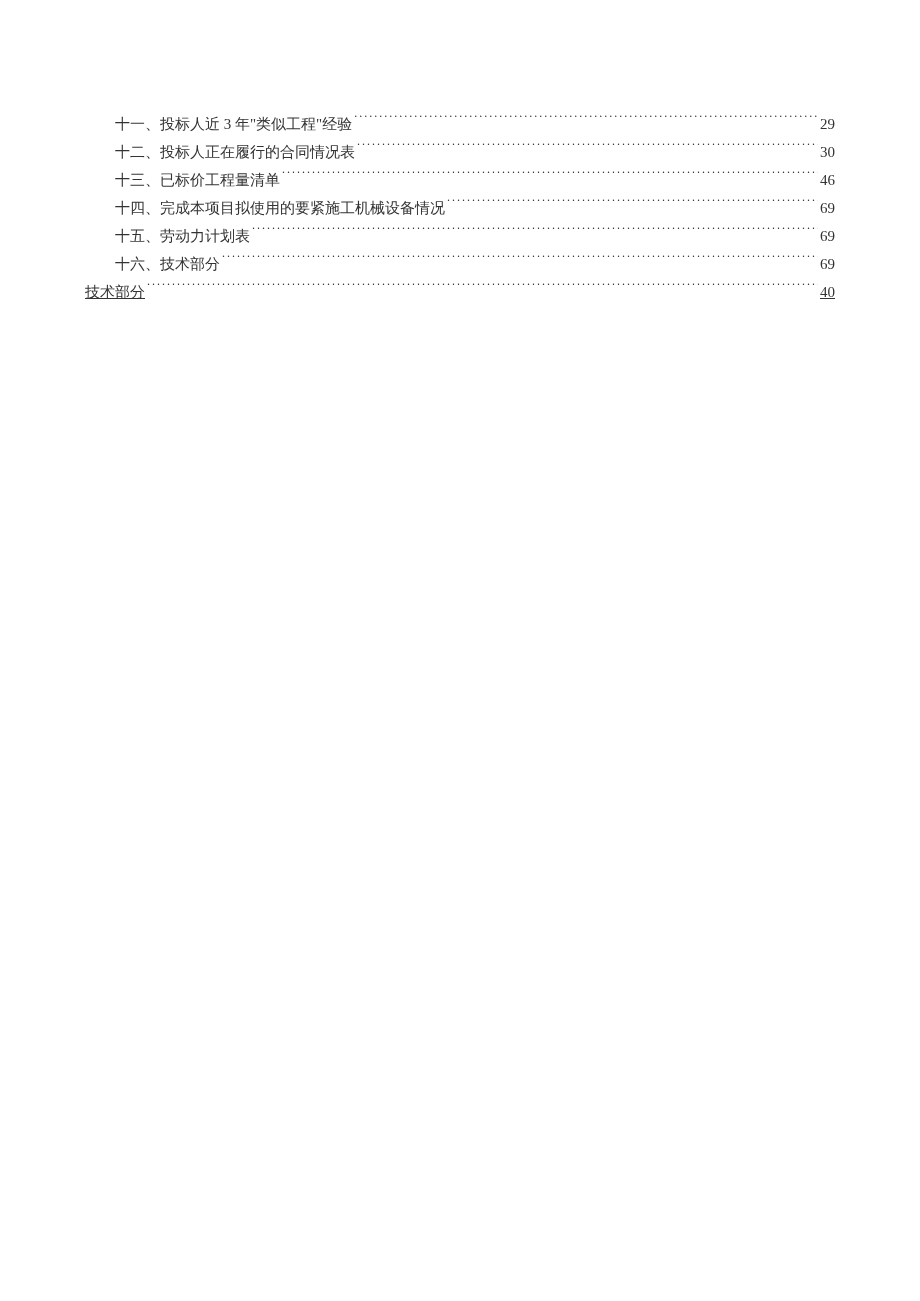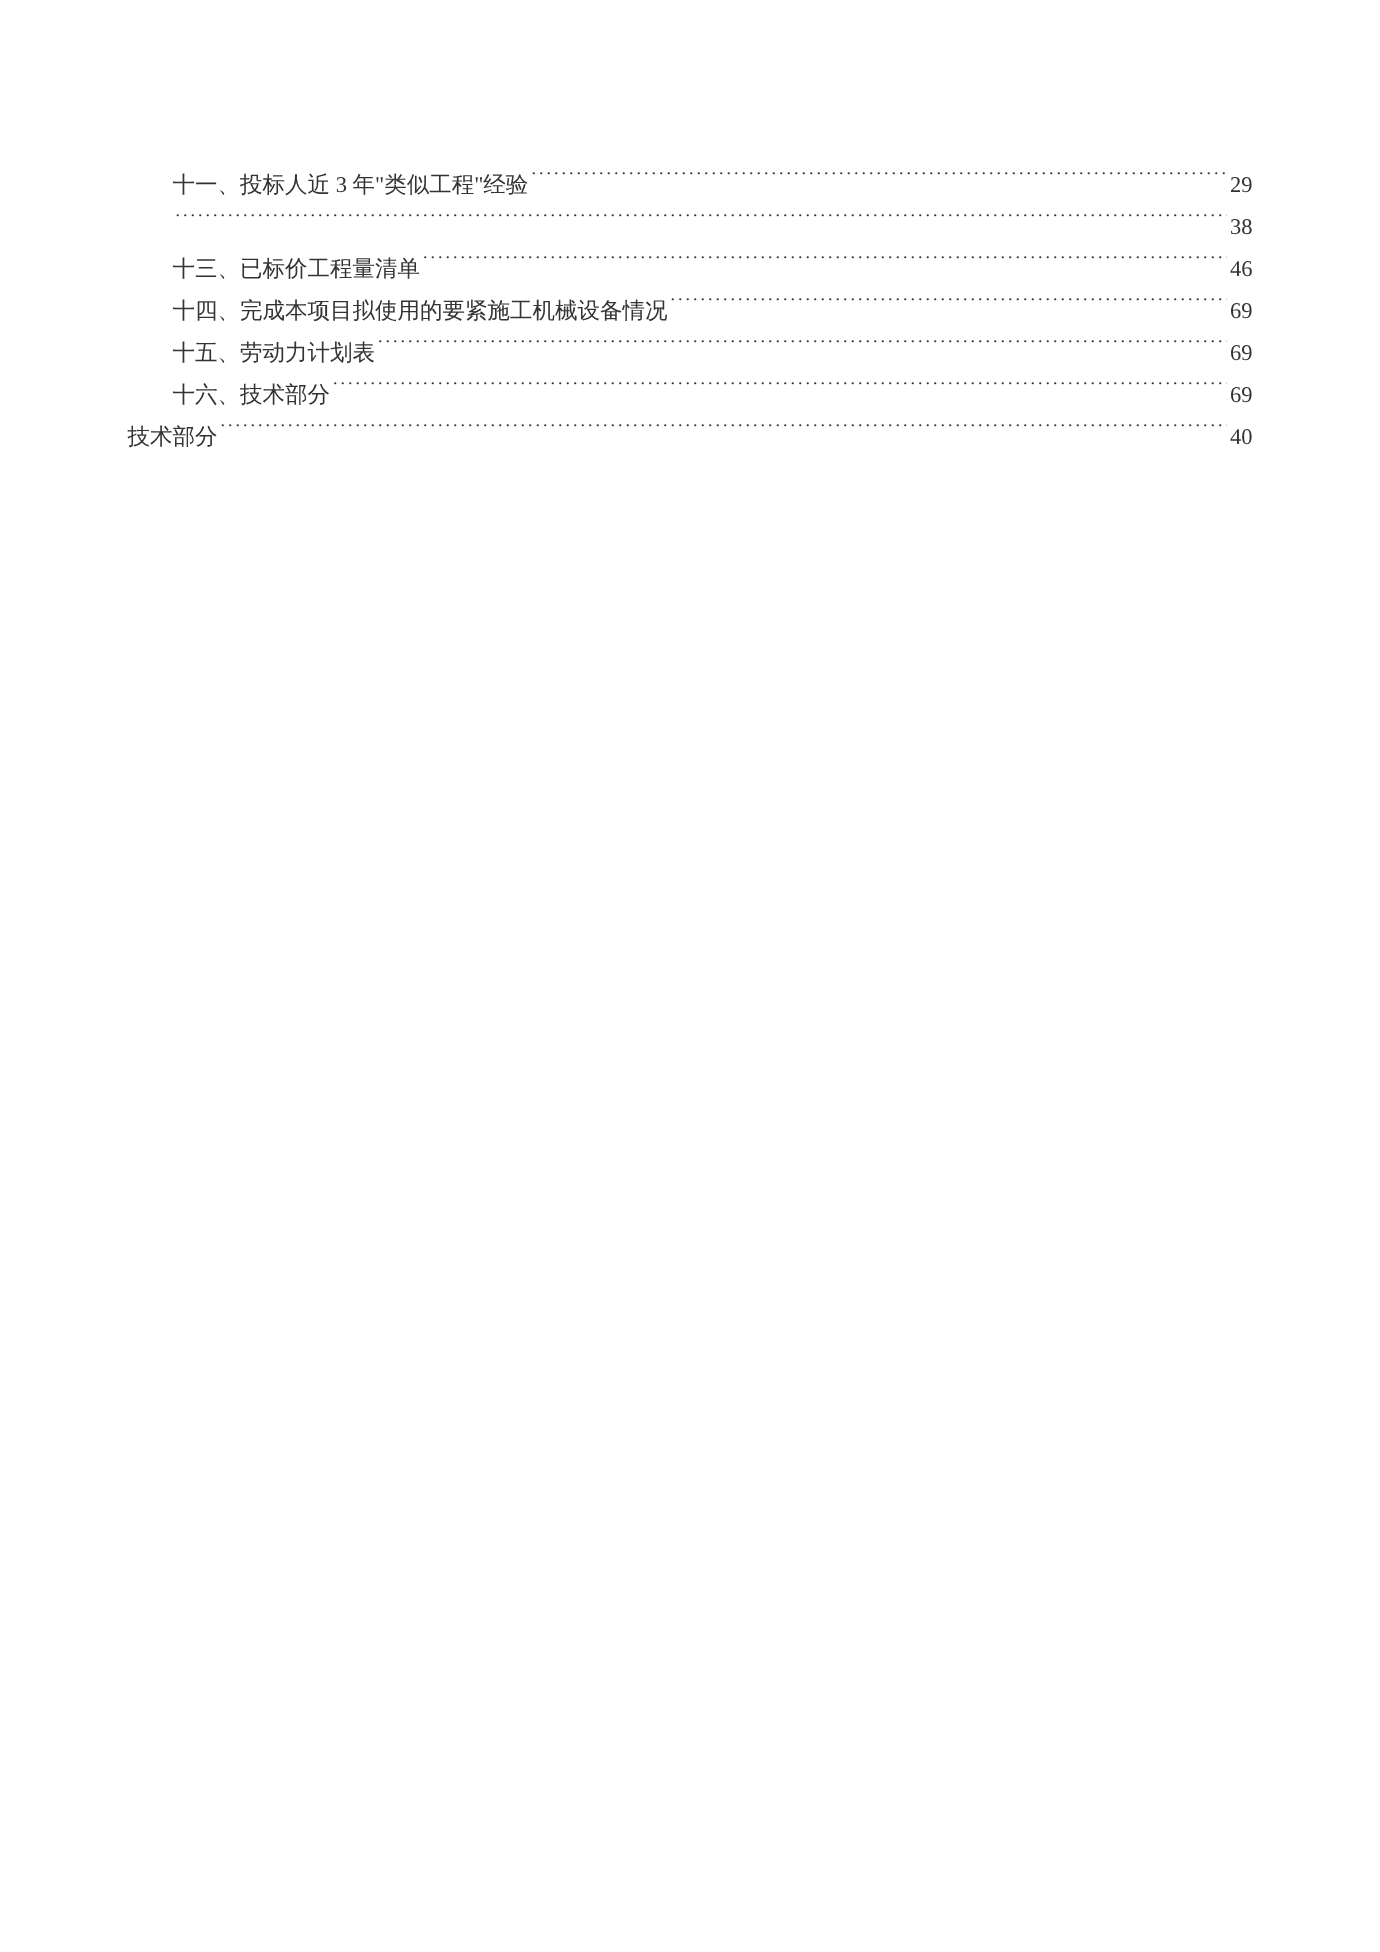--- a/index.html
+++ b/index.html
@@ -21,20 +21,21 @@
       display: flex;
       align-items: baseline;
       width: 100%;
       font-size: 15px;
       color: #333333;
       line-height: 28px;
       white-space: nowrap;
     }
     .toc-entry.level-1 {
       padding-left: 0;
+      text-decoration: underline;
     }
     .toc-entry.level-2 {
       padding-left: 30px;
     }
     .toc-title {
       flex-shrink: 0;
     }
     .toc-dots {
       flex: 1;
       overflow: hidden;
@@ -58,22 +59,23 @@
 </head>
 <body>
 
 <div class="toc-container">
   <div class="toc-entry level-2">
     <span class="toc-title">十一、投标人近 3 年"类似工程"经验</span>
     <span class="toc-dots"></span>
     <span class="toc-page">29</span>
   </div>
   <div class="toc-entry level-2">
+    <span class="toc-title">十二、投标人正在履行的合同情况表</span>
     <span class="toc-dots"></span>
-    <span class="toc-page">38</span>
+    <span class="toc-page">30</span>
   </div>
   <div class="toc-entry level-2">
     <span class="toc-title">十三、已标价工程量清单</span>
     <span class="toc-dots"></span>
     <span class="toc-page">46</span>
   </div>
   <div class="toc-entry level-2">
     <span class="toc-title">十四、完成本项目拟使用的要紧施工机械设备情况</span>
     <span class="toc-dots"></span>
     <span class="toc-page">69</span>

